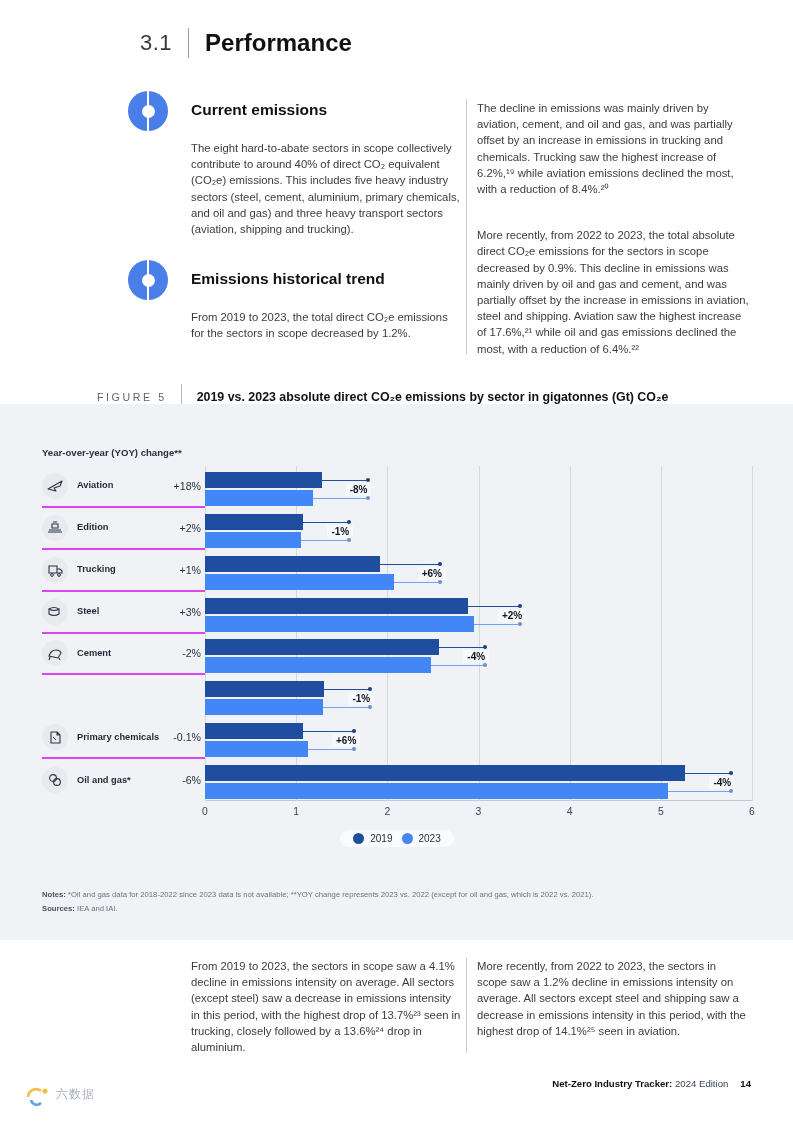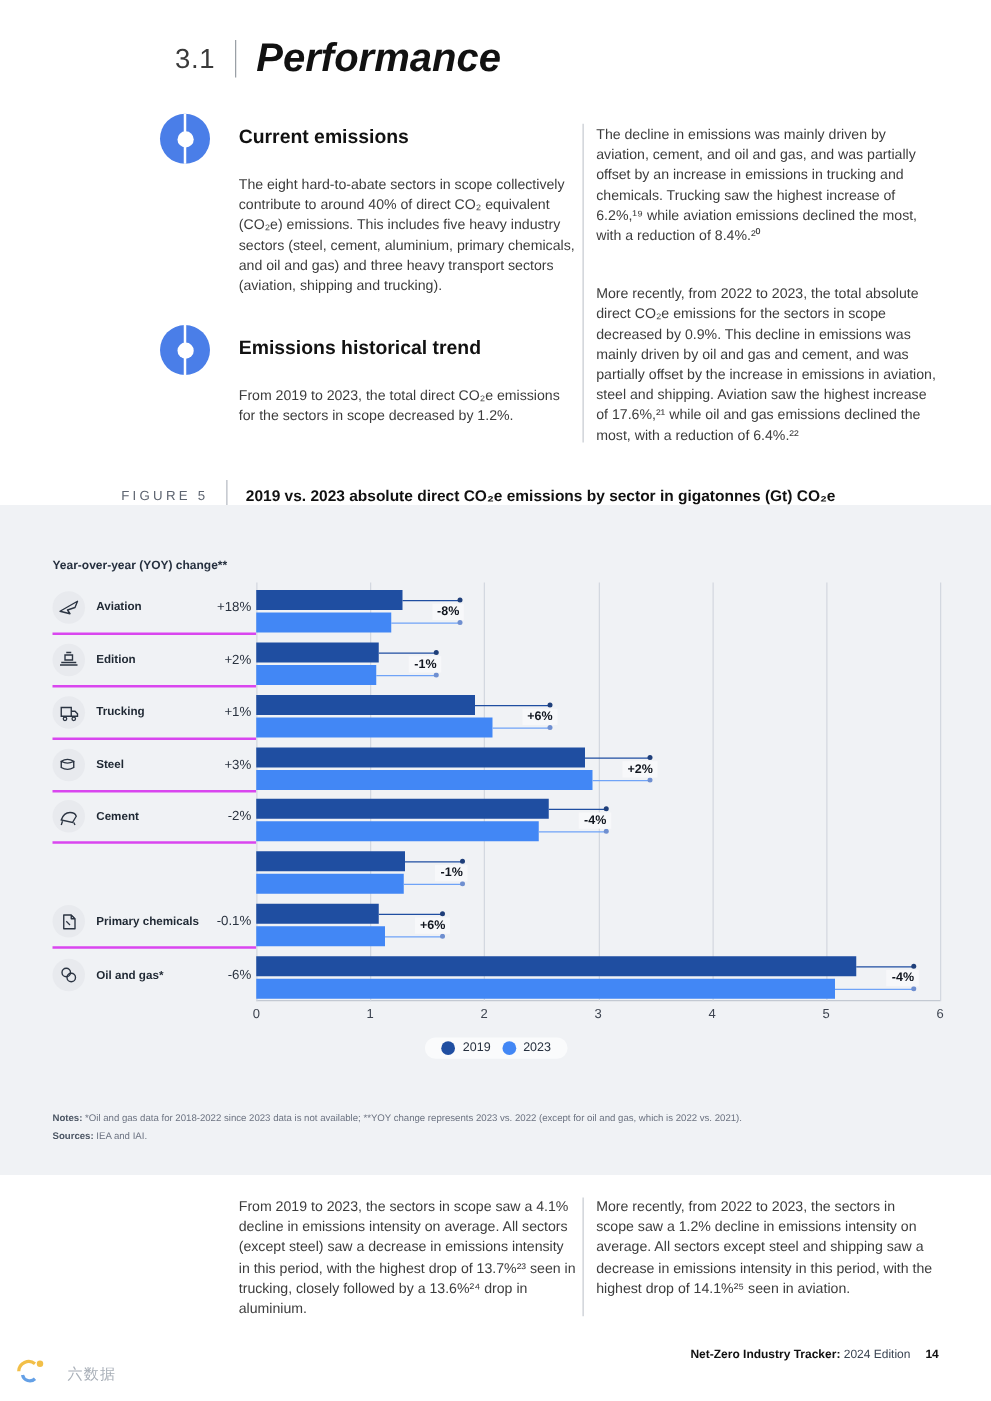--- a/index.html
+++ b/index.html
@@ -9,21 +9,21 @@
     font-family: "Liberation Sans", sans-serif;
     color: #1a1a1a;
     overflow: hidden;
   }
   .page { position: relative; width: 793px; height: 1121px; }
 
   
   .sec-head { position: absolute; left: 140px; top: 28px; display: flex; align-items: center; }
   .sec-num { font-size: 22px; color: #3a3a3a; letter-spacing: .5px; padding-right: 16px; }
   .sec-rule { width: 1px; height: 30px; background: #9aa0a6; }
-  .sec-title { font-size: 32px; font-weight: bold; color: #111; padding-left: 16px; font-style: italic; }
+  .sec-title { font-size: 24px; font-weight: bold; color: #111; padding-left: 16px; }
 
   
   .circ { position: absolute; width: 40px; height: 40px; border-radius: 50%;
           background: #4a7ee8; }
   .circ::before { content:""; position:absolute; left:50%; top:50%; width:13px; height:13px;
           margin:-6.5px 0 0 -6.5px; border-radius:50%; background:#fff; }
   .circ::after { content:""; position:absolute; left:50%; top:0; width:1.6px; height:100%;
           margin-left:-.8px; background:#fff; }
 
   
@@ -93,22 +93,22 @@
            font-size: 7.7px; line-height: 13.5px; color: #6b7280; }
   .notes b { color: #4b5563; }
 
   
   .foot { position: absolute; font-size: 11.3px; line-height: 16.2px; color: #3c3c3c; }
 
   .pagefoot { position: absolute; right: 42px; top: 1078px; font-size: 9.6px; color: #3a4452; }
   .pagefoot b { color: #111; }
   .pagefoot .pg { font-weight: bold; color: #111; padding-left: 12px; }
 
-  .wm { position: absolute; left: 12px; top: 1086px; display: flex; align-items: flex-end;
-        gap: 16px; opacity: .85; }
+  .wm { position: absolute; left: 25px; top: 1086px; display: flex; align-items: flex-start;
+        gap: 5px; opacity: .85; }
   .wm-logo { width: 26px; height: 22px; position: relative; }
   .wm-txt { font-size: 12px; color: #9aa2ac; letter-spacing: 1px; }
 </style>
 </head>
 <body>
 
 <div class="page">
 
   <div class="sec-head">
     <div class="sec-num">3.1</div>

